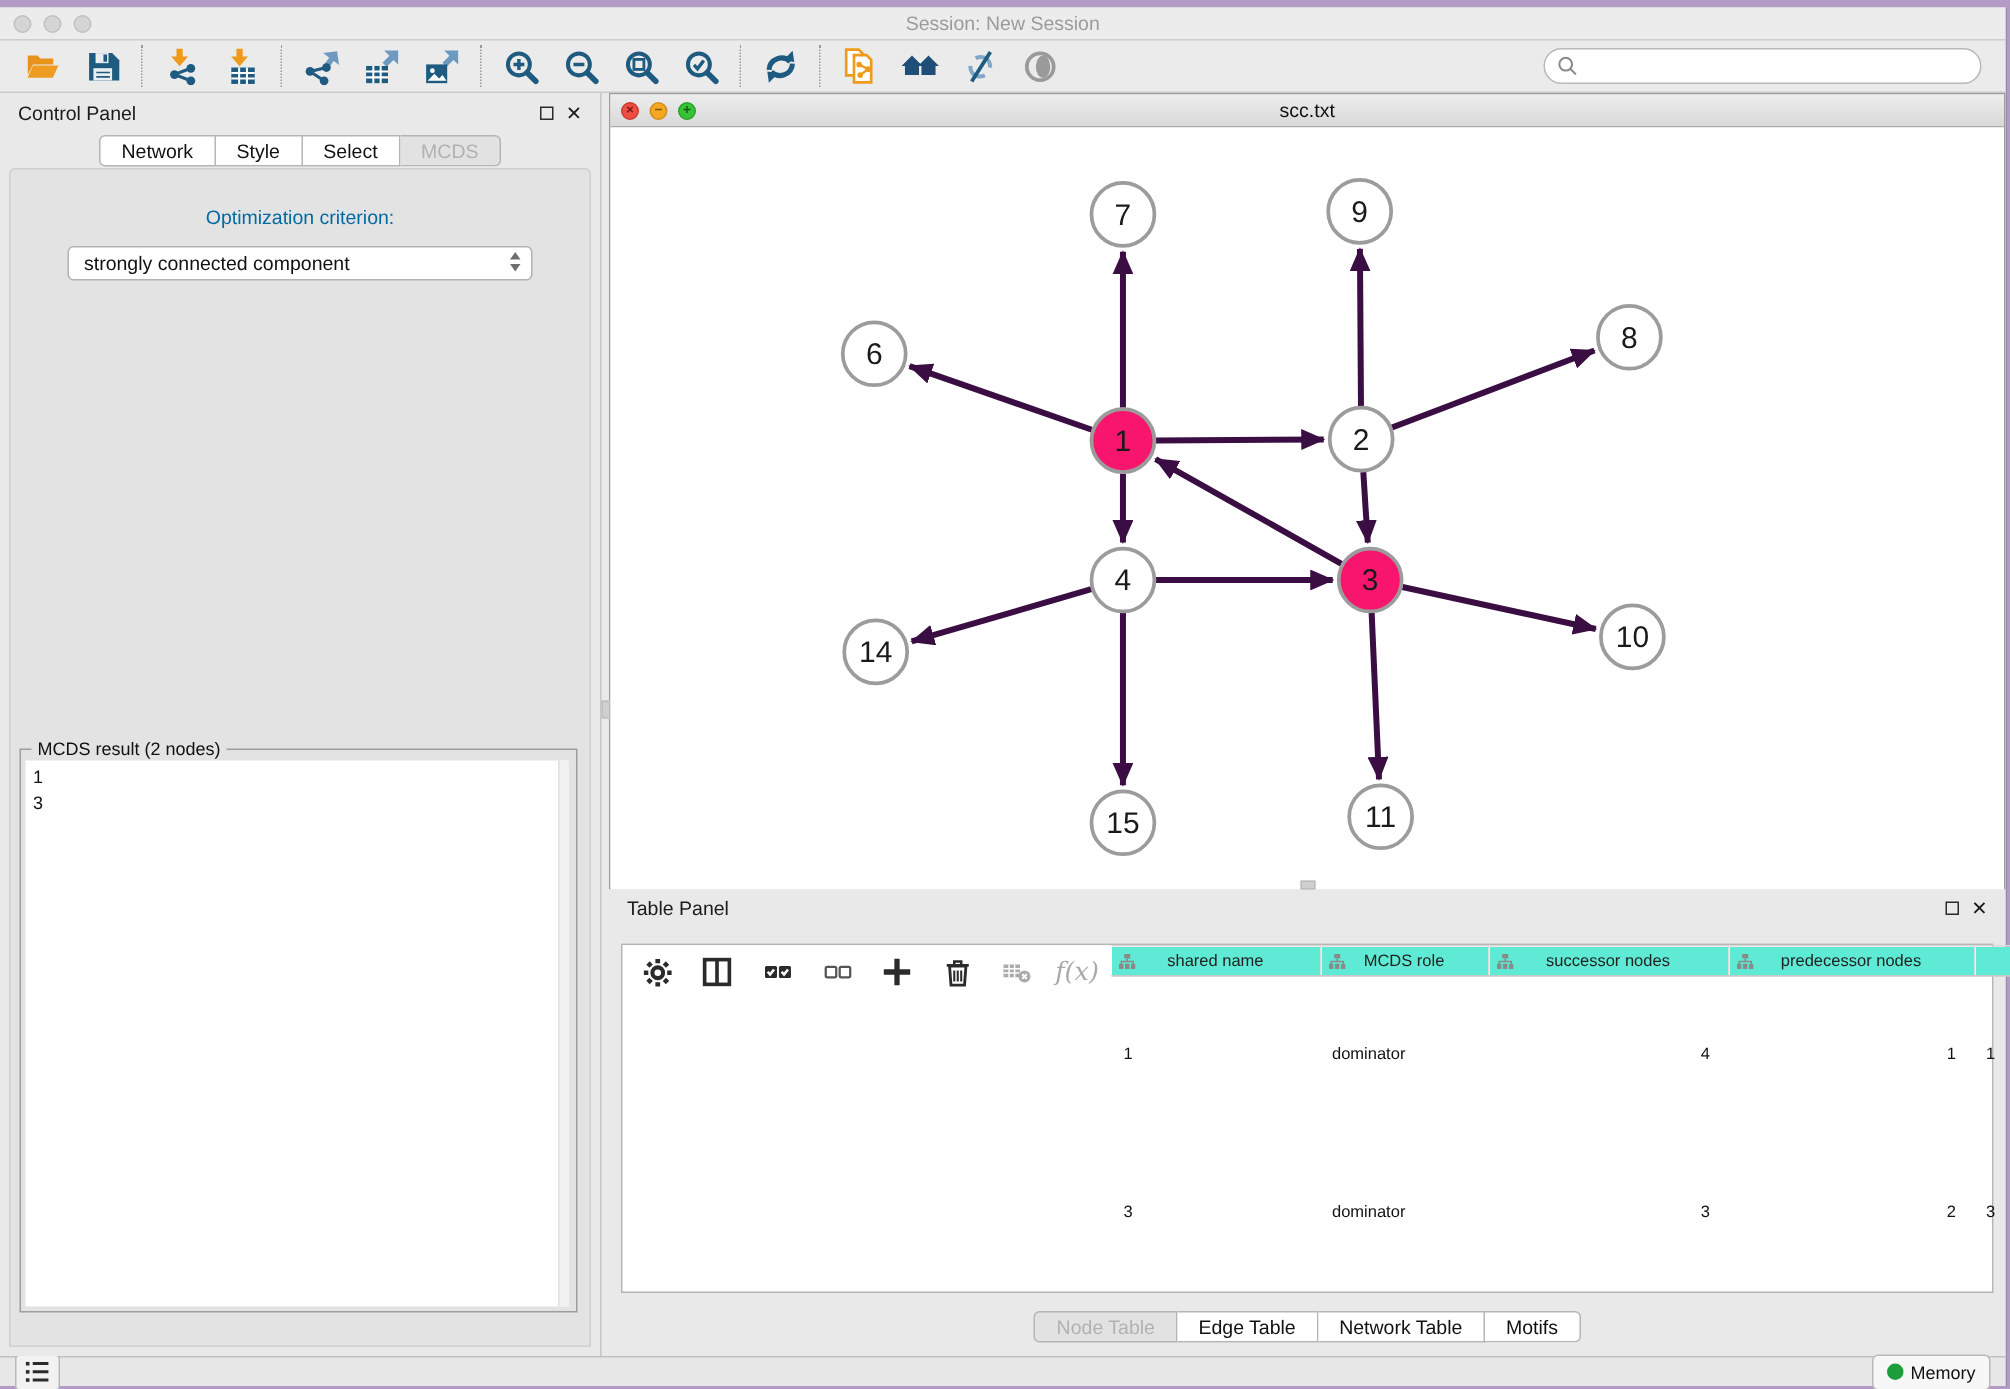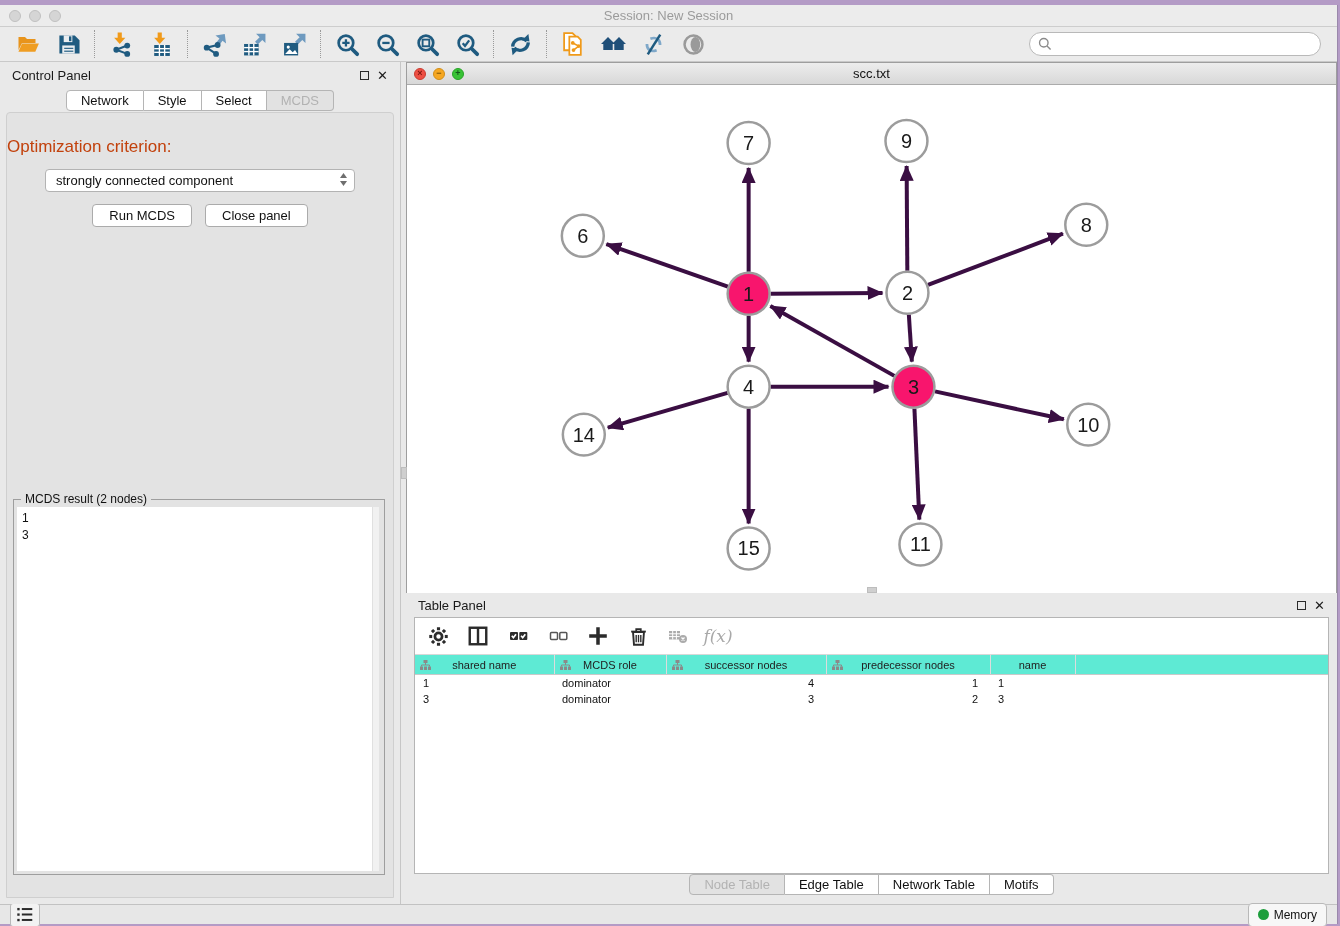--- a/index.html
+++ b/index.html
@@ -28,21 +28,21 @@
   .cp-header { height:26px; display:flex; align-items:center; padding:0 12px; font-size:13px; color:#1a1a1a; }
   .panel-hicons { margin-left:auto; display:flex; align-items:center; gap:8px; }
   .float-box { width:9px; height:9px; border:1.5px solid #2b2b2b; display:inline-block; }
   .close-x { font-size:13px; font-weight:bold; color:#1a1a1a; line-height:1; }
   .cp-tabs { height:24px; display:flex; justify-content:center; align-items:center; }
   .seg-tab { height:21px; background:#fff; border:1px solid #b5b5b5; border-left:none; font-size:13px; color:#111; padding:0 14px; display:flex; align-items:center; }
   .seg-tab:first-child { border-left:1px solid #b5b5b5; border-radius:4px 0 0 4px; }
   .seg-tab:last-child { border-radius:0 4px 4px 0; }
   .seg-tab.disabled { background:#e2e2e2; color:#b2b2b2; }
   .cp-body { flex:1; margin:0 6px 6px 6px; background:#e3e3e3; border:1px solid #cfcfcf; border-radius:4px 4px 0 0; position:relative; }
-  .opt-label { margin-top:24px; font-size:17px; color:#c2410c; }
+  .opt-label { text-align:center; margin-top:24px; font-size:13px; color:#0369a1; }
   .dropdown { margin:12px auto 0; width:310px; height:23px; background:#fff; border:1px solid #b3b3b3; border-radius:4px; display:flex; align-items:center; padding:0 6px 0 10px; font-size:13px; color:#111; }
   .dd-arrows { margin-left:auto; }
   .btn-row { display:flex; justify-content:center; gap:13px; margin-top:12px; }
   .push-btn { height:23px; background:#fff; border:1px solid #ababab; border-radius:4px; font-size:13px; color:#111; padding:0 16px; display:flex; align-items:center; }
   .groupbox { position:absolute; left:6px; right:8px; top:386px; height:376px; border:1px solid #9e9e9e; }
   .gb-legend { position:absolute; top:-8px; left:7px; background:#e3e3e3; padding:0 4px; font-size:12px; color:#111; }
   .gb-list { position:absolute; left:3px; right:5px; top:7px; bottom:3px; background:#fff; }
   .gb-scroll { position:absolute; right:0; top:0; bottom:0; width:7px; background:#f1f1f1; border-left:1px solid #e0e0e0; }
   .gb-item { font-size:12px; color:#111; padding:0 5px; line-height:17px; }
   .gb-item:first-child { padding-top:3px; }
@@ -60,21 +60,21 @@
   .nt-yellow { background:#f6a721; border:1px solid #d18e18; color:#7c5406; }
   .nt-green { background:#38c235; border:1px solid #28a327; color:#14581a; }
   .net-title { position:absolute; left:0; right:0; text-align:center; font-size:13px; color:#111; }
   .net-canvas { flex:1; position:relative; background:#fff; }
   .net-canvas svg.graph { width:100%; height:100%; display:block; }
   .h-handle { position:absolute; bottom:0; left:50%; margin-left:-5px; width:10px; height:6px; background:#cfcfcf; border:1px solid #bdbdbd; }
 
   
   .table-panel { flex:1; background:#e9e9e9; display:flex; flex-direction:column; min-height:0; }
   .tp-header { height:24px; display:flex; align-items:center; padding:0 12px; font-size:13px; color:#1a1a1a; flex:0 0 auto; }
-  .tp-box { flex:1; margin:0 8px; background:#fff; border:1px solid #b5b5b5; display:flex; flex-direction:column; min-height:0;justify-content:center; }
+  .tp-box { flex:1; margin:12px 8px; background:#fff; border:1px solid #b5b5b5; display:flex; flex-direction:row; min-height:0; }
   .tp-toolbar { height:36px; display:flex; align-items:center; padding:0 10px; gap:14px; flex:0 0 auto; }
   .ttb { width:26px; height:26px; display:flex; align-items:center; justify-content:center; }
   .fx-label { font-family:"DejaVu Serif","Liberation Serif",serif; font-style:italic; font-size:17px; color:#a9a9a9; }
   table.nodetable { border-collapse:collapse; table-layout:fixed; width:100%; }
   .nodetable th { height:20px; background:#5eead4; border-top:1px solid #d8d8d8; border-bottom:1px solid #c9c9c9; border-right:1px solid #dcdcdc; font-weight:normal; font-size:11px; color:#222; position:relative; text-align:center; }
   .nodetable th .hicon { position:absolute; left:5px; top:5px; }
   .nodetable td { height:16px; font-size:11px; color:#111; padding:0 12px 0 8px; }
   .nodetable td.num { text-align:right; }
   .tp-tabs { height:30px; display:flex; justify-content:center; flex:0 0 auto; }
 
@@ -273,24 +273,20 @@
       <div class="cp-body">
         <div class="opt-label">Optimization criterion:</div>
         <div class="dropdown">
           <span>strongly connected component</span>
           <span class="dd-arrows">
             <svg width="9" height="15" viewBox="0 0 9 15">
                 <path d="M4.5 1L8 6H1z" fill="#6e6e6e"></path>
                 <path d="M4.5 14L1 9h7z" fill="#6e6e6e"></path>
               </svg>
           </span>
-        </div>
-        <div class="btn-row">
-          <div class="push-btn">Run MCDS</div>
-          <div class="push-btn">Close panel</div>
         </div>
         <div class="groupbox">
           <span class="gb-legend">MCDS result (2 nodes)</span>
           <div class="gb-list">
             <div class="gb-item">1</div>
             <div class="gb-item">3</div>
             <div class="gb-scroll"></div>
           </div>
         </div>
       </div>

